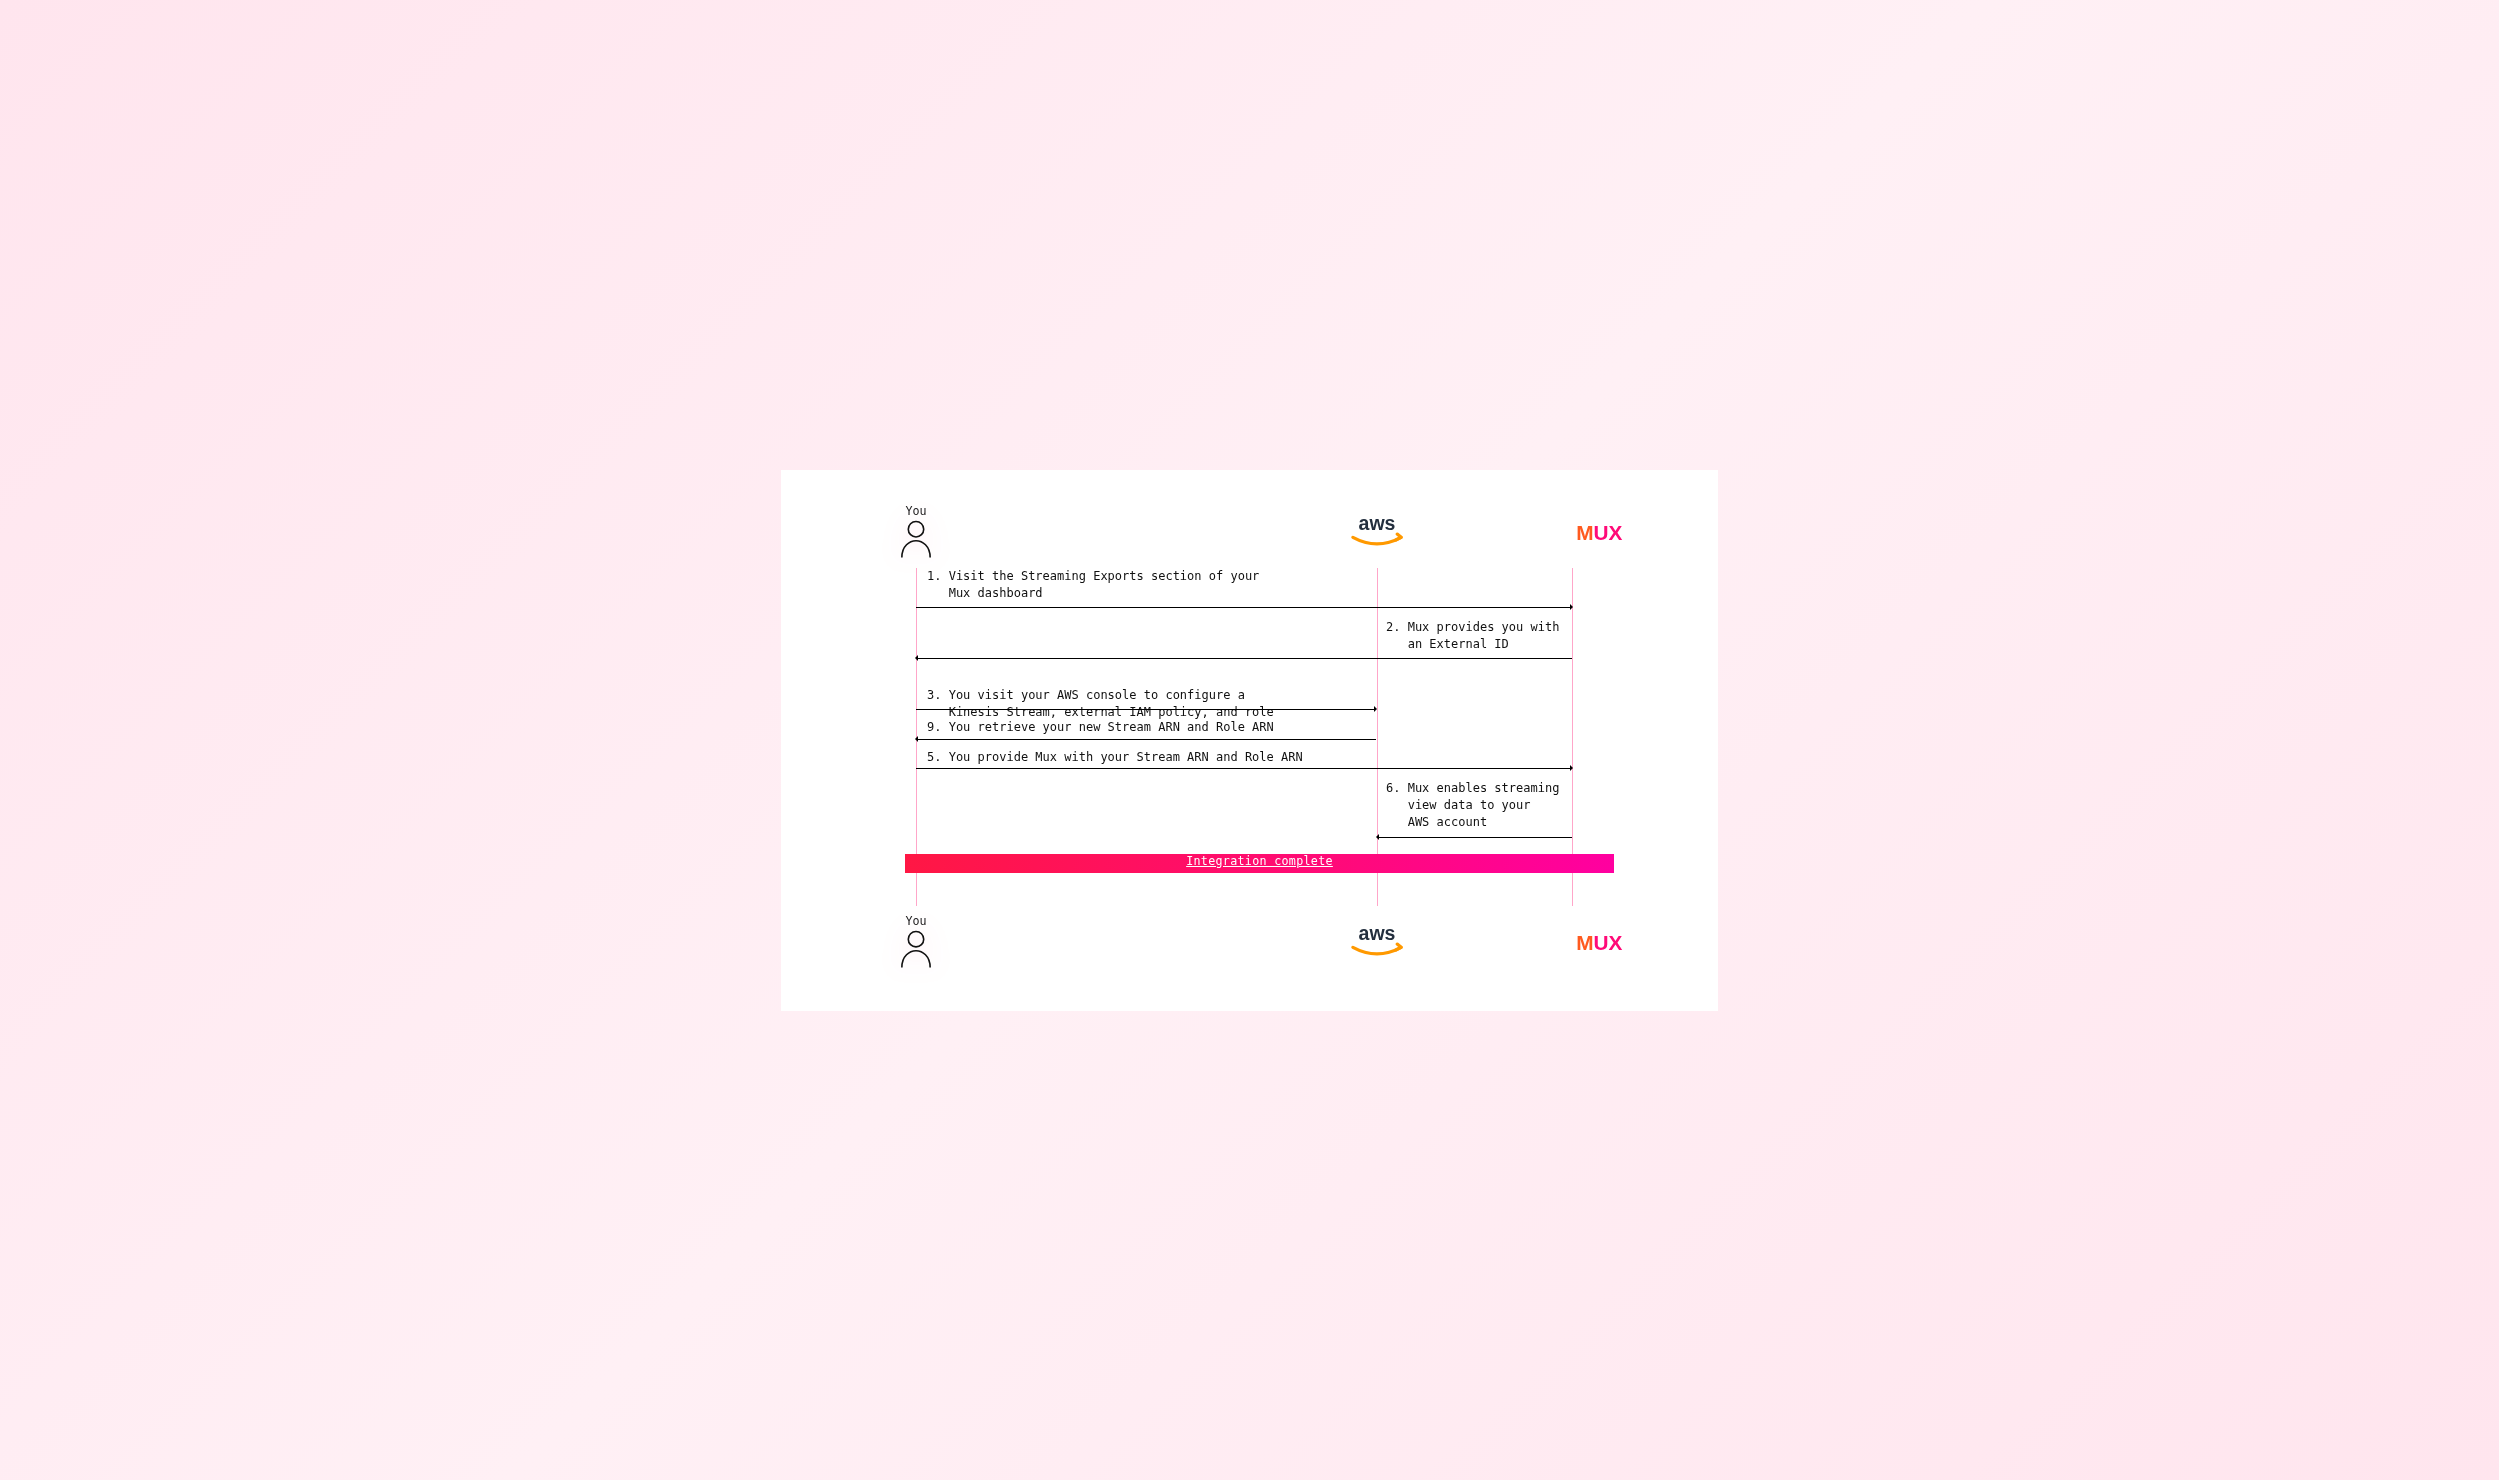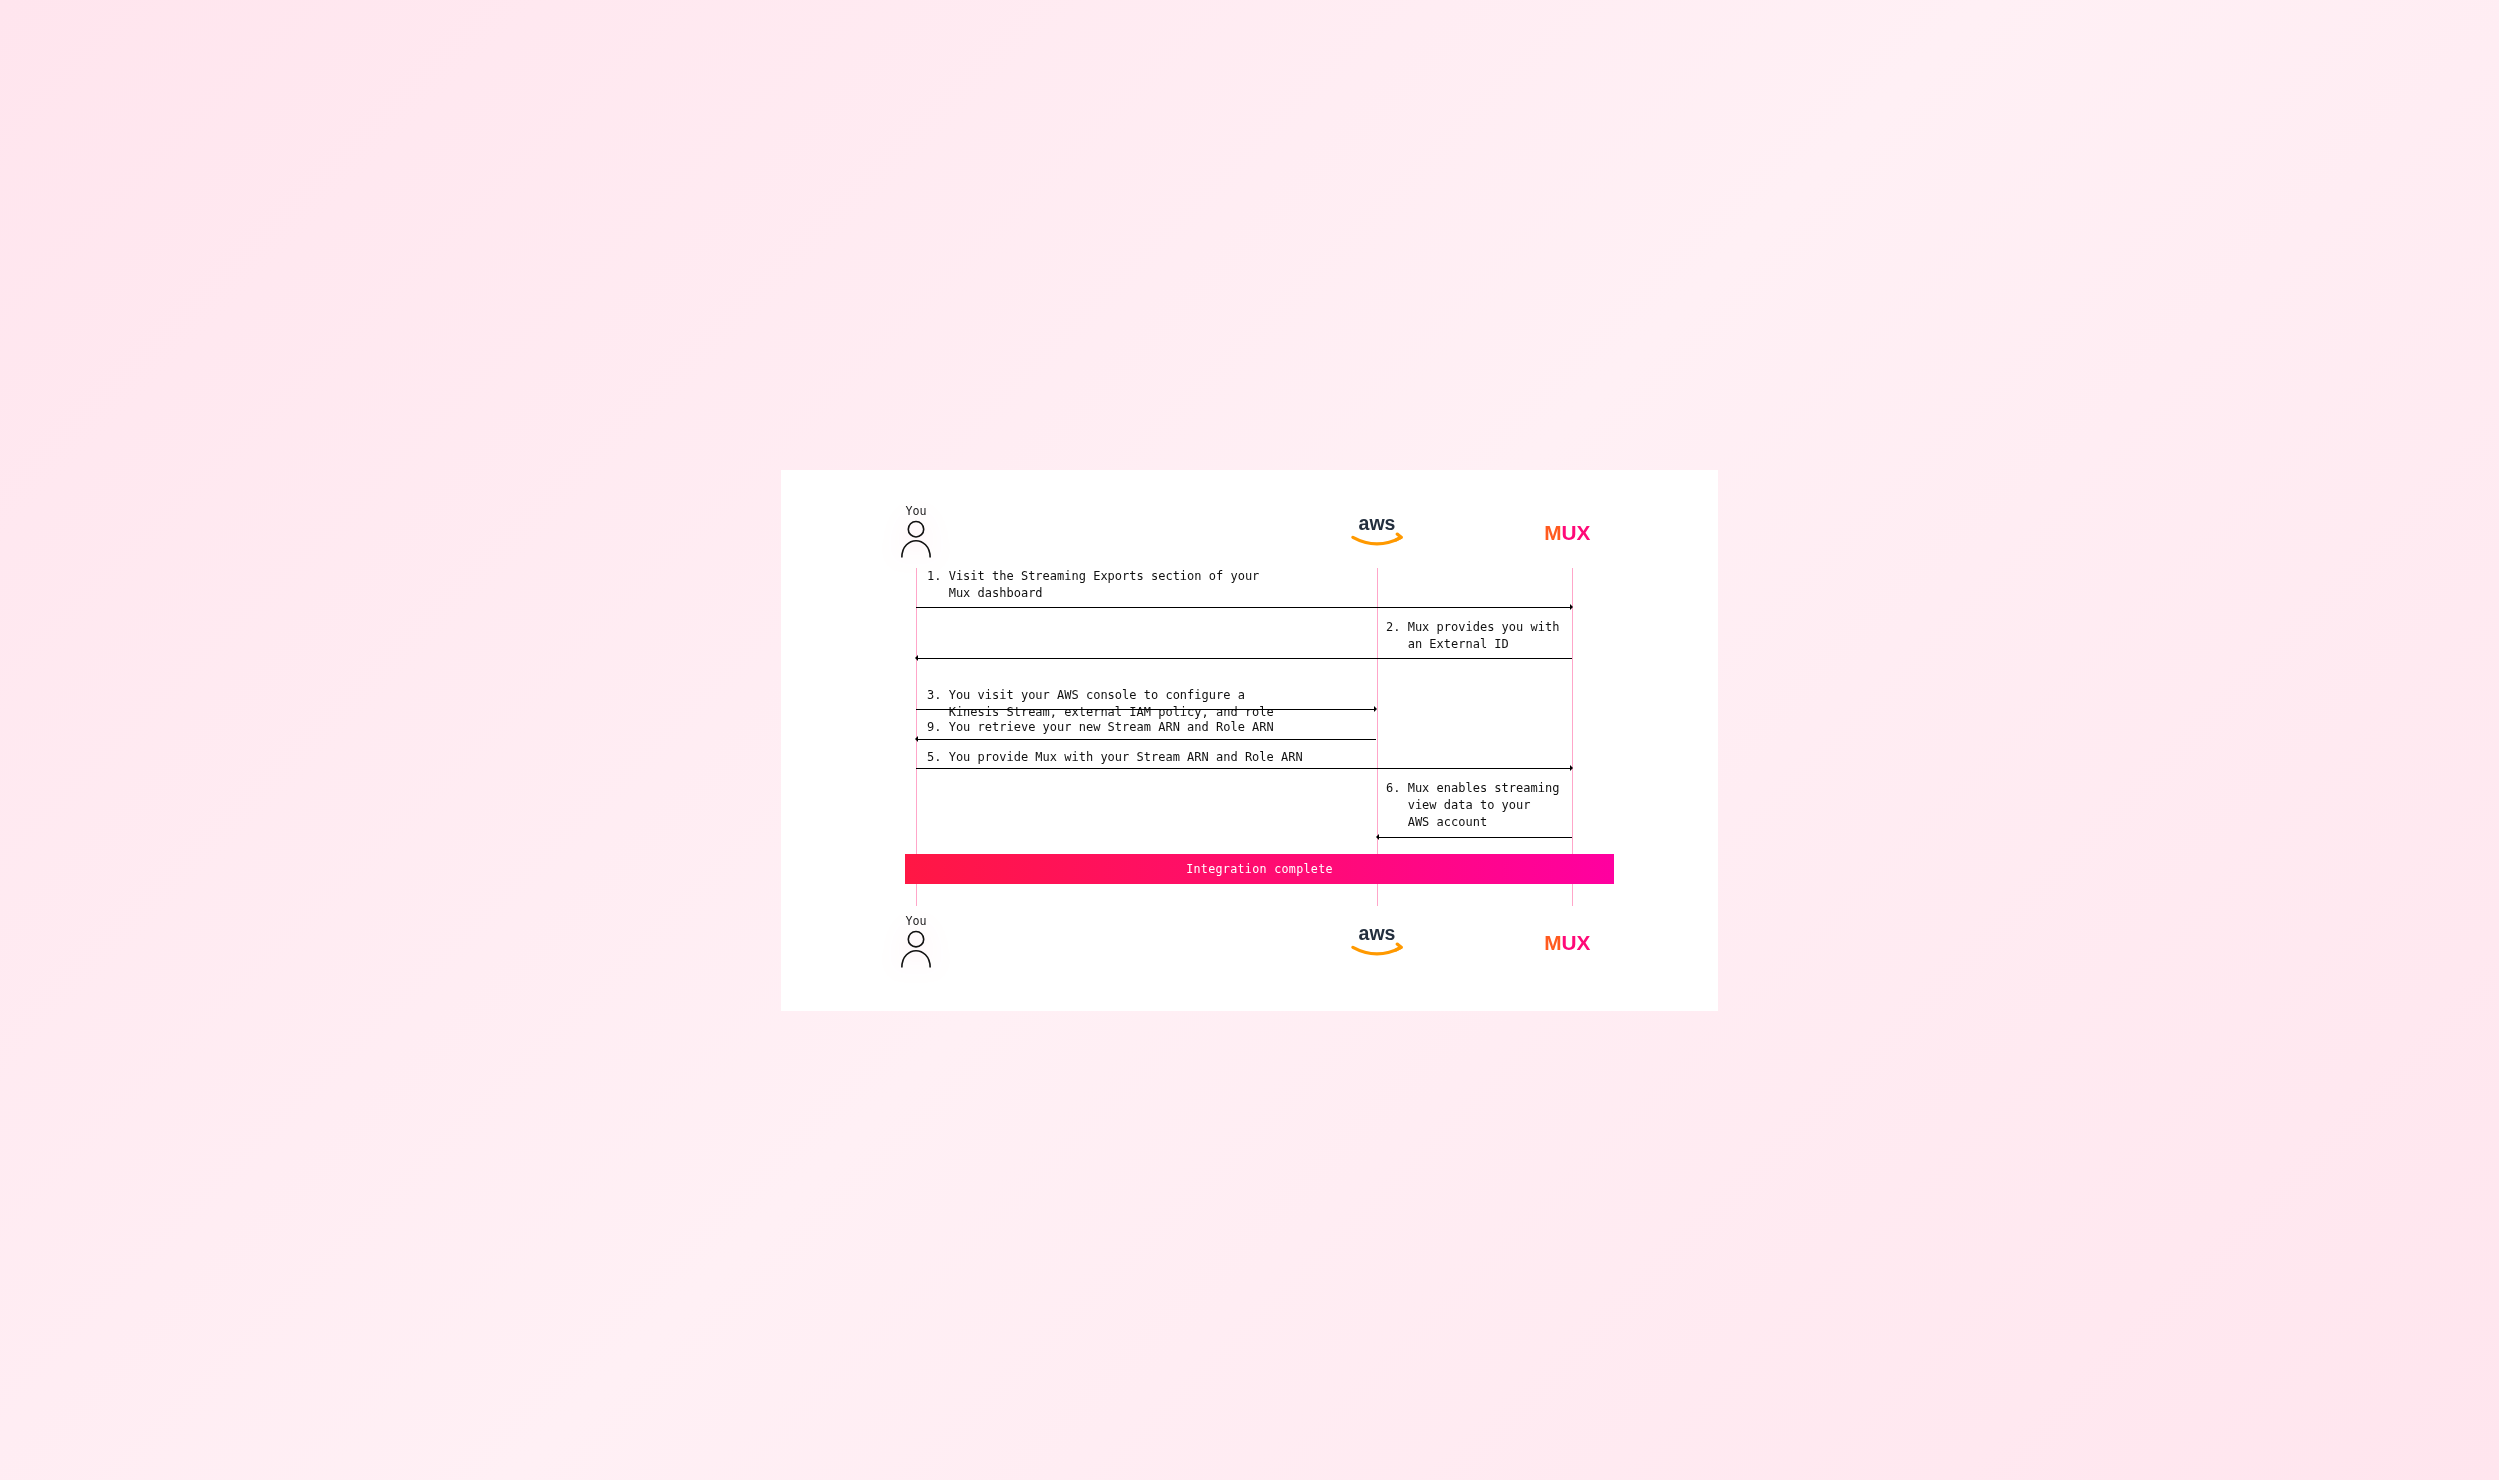--- a/index.html
+++ b/index.html
@@ -26,21 +26,21 @@
   }
   .actor {
     position: absolute;
     display: flex;
     flex-direction: column;
     align-items: center;
     gap: 2.6px;
   }
   .actor-you { left: 78px; }
   .actor-aws { left: 521px; }
-  .actor-mux { left: 724px; }
+  .actor-mux { left: 756px; }
   .actor-label {
     font-size: 11.7px;
     color: #222;
     text-align: center;
   }
   .glow { filter: drop-shadow(0 0 11.7px rgba(255,50,120,0.25)); }
   .logo-aws { width: 72px; height: 43px; }
   .logo-mux { width: 72px; height: 26px; }
   .person-icon { width: 36px; height: 39px; }
   .lanes {
@@ -81,28 +81,28 @@
     right: auto;
     left: -0.7px;
     border: 3.3px solid transparent;
     border-right-color: #000;
     border-left: 0;
   }
   .banner {
     position: absolute;
     left: 85px;
     right: 65px;
-    height: 30px;
+    height: 19px;
     background: linear-gradient(90deg, #ff1744 0%, #ff0a78 60%, #ff00a0 100%);
     color: #fff;
     font-size: 11.7px;
     display: flex;
-    align-items: center;
     justify-content: center;
     letter-spacing: 0.3px;
+    text-decoration: underline;
   }
 </style>
 </head>
 <body>
 
 <div class="card">
 
   <div class="actors">
     <div class="actor actor-you">
       <span class="actor-label">You</span>

